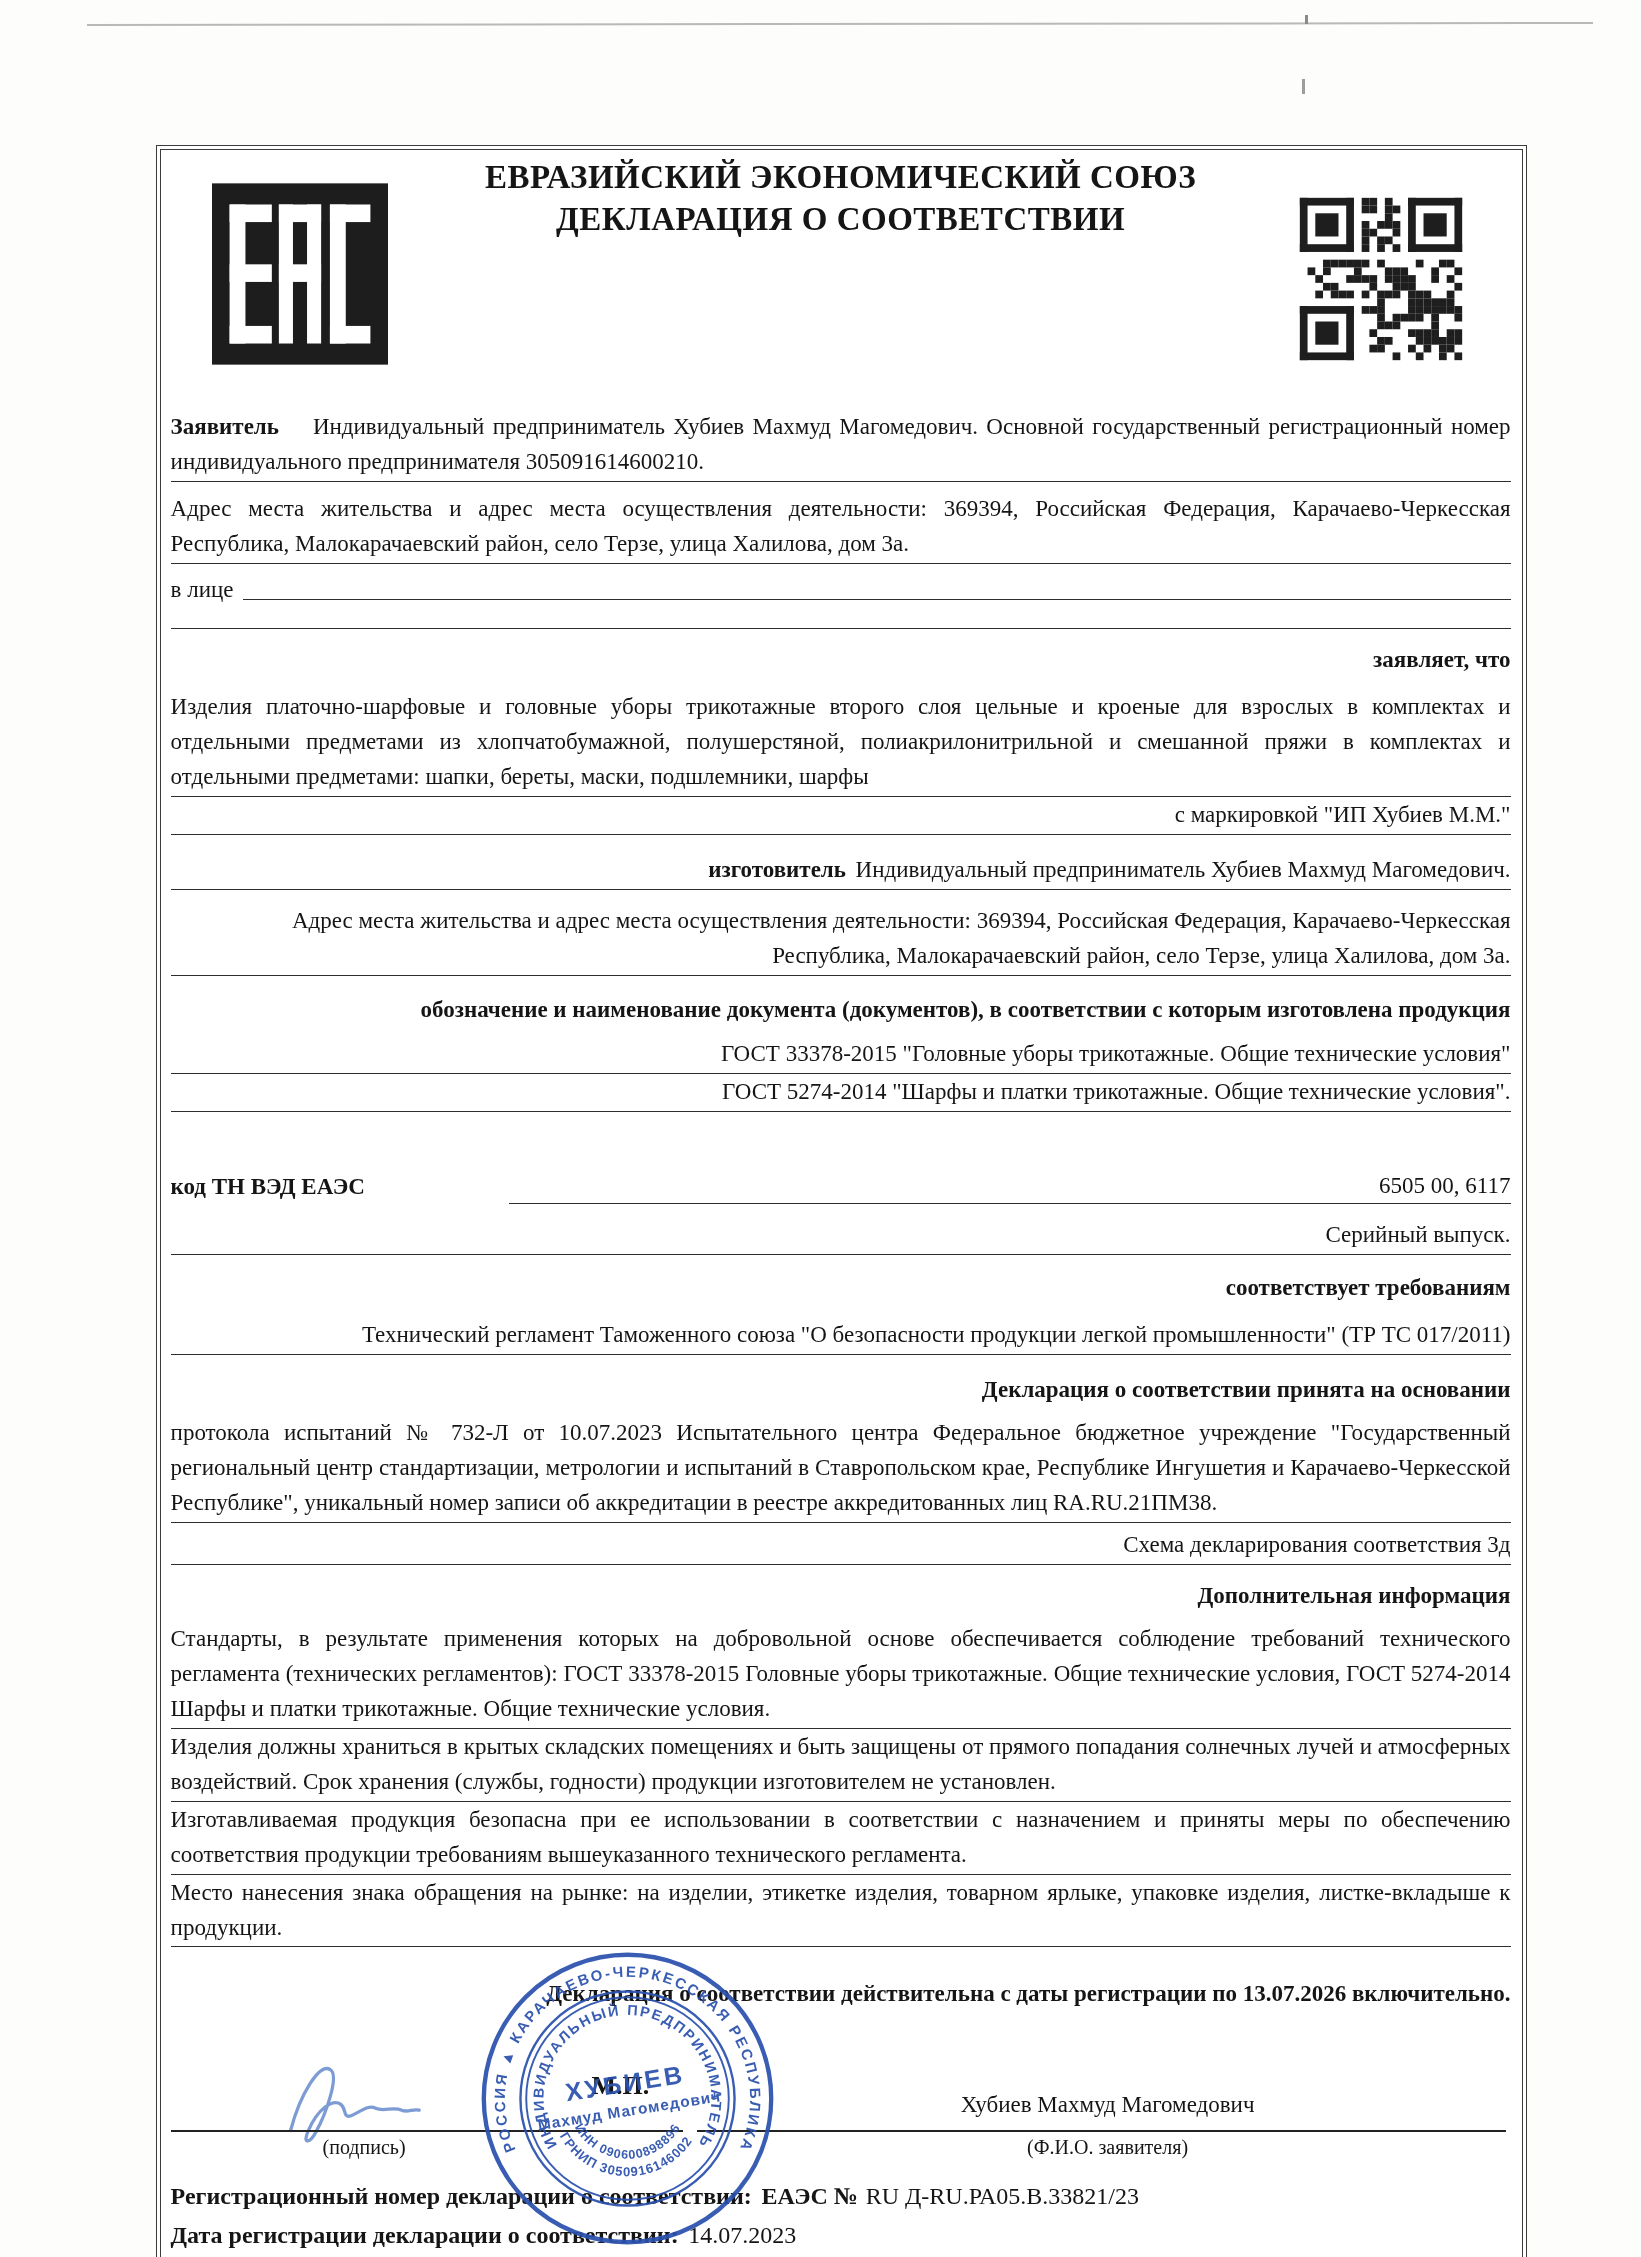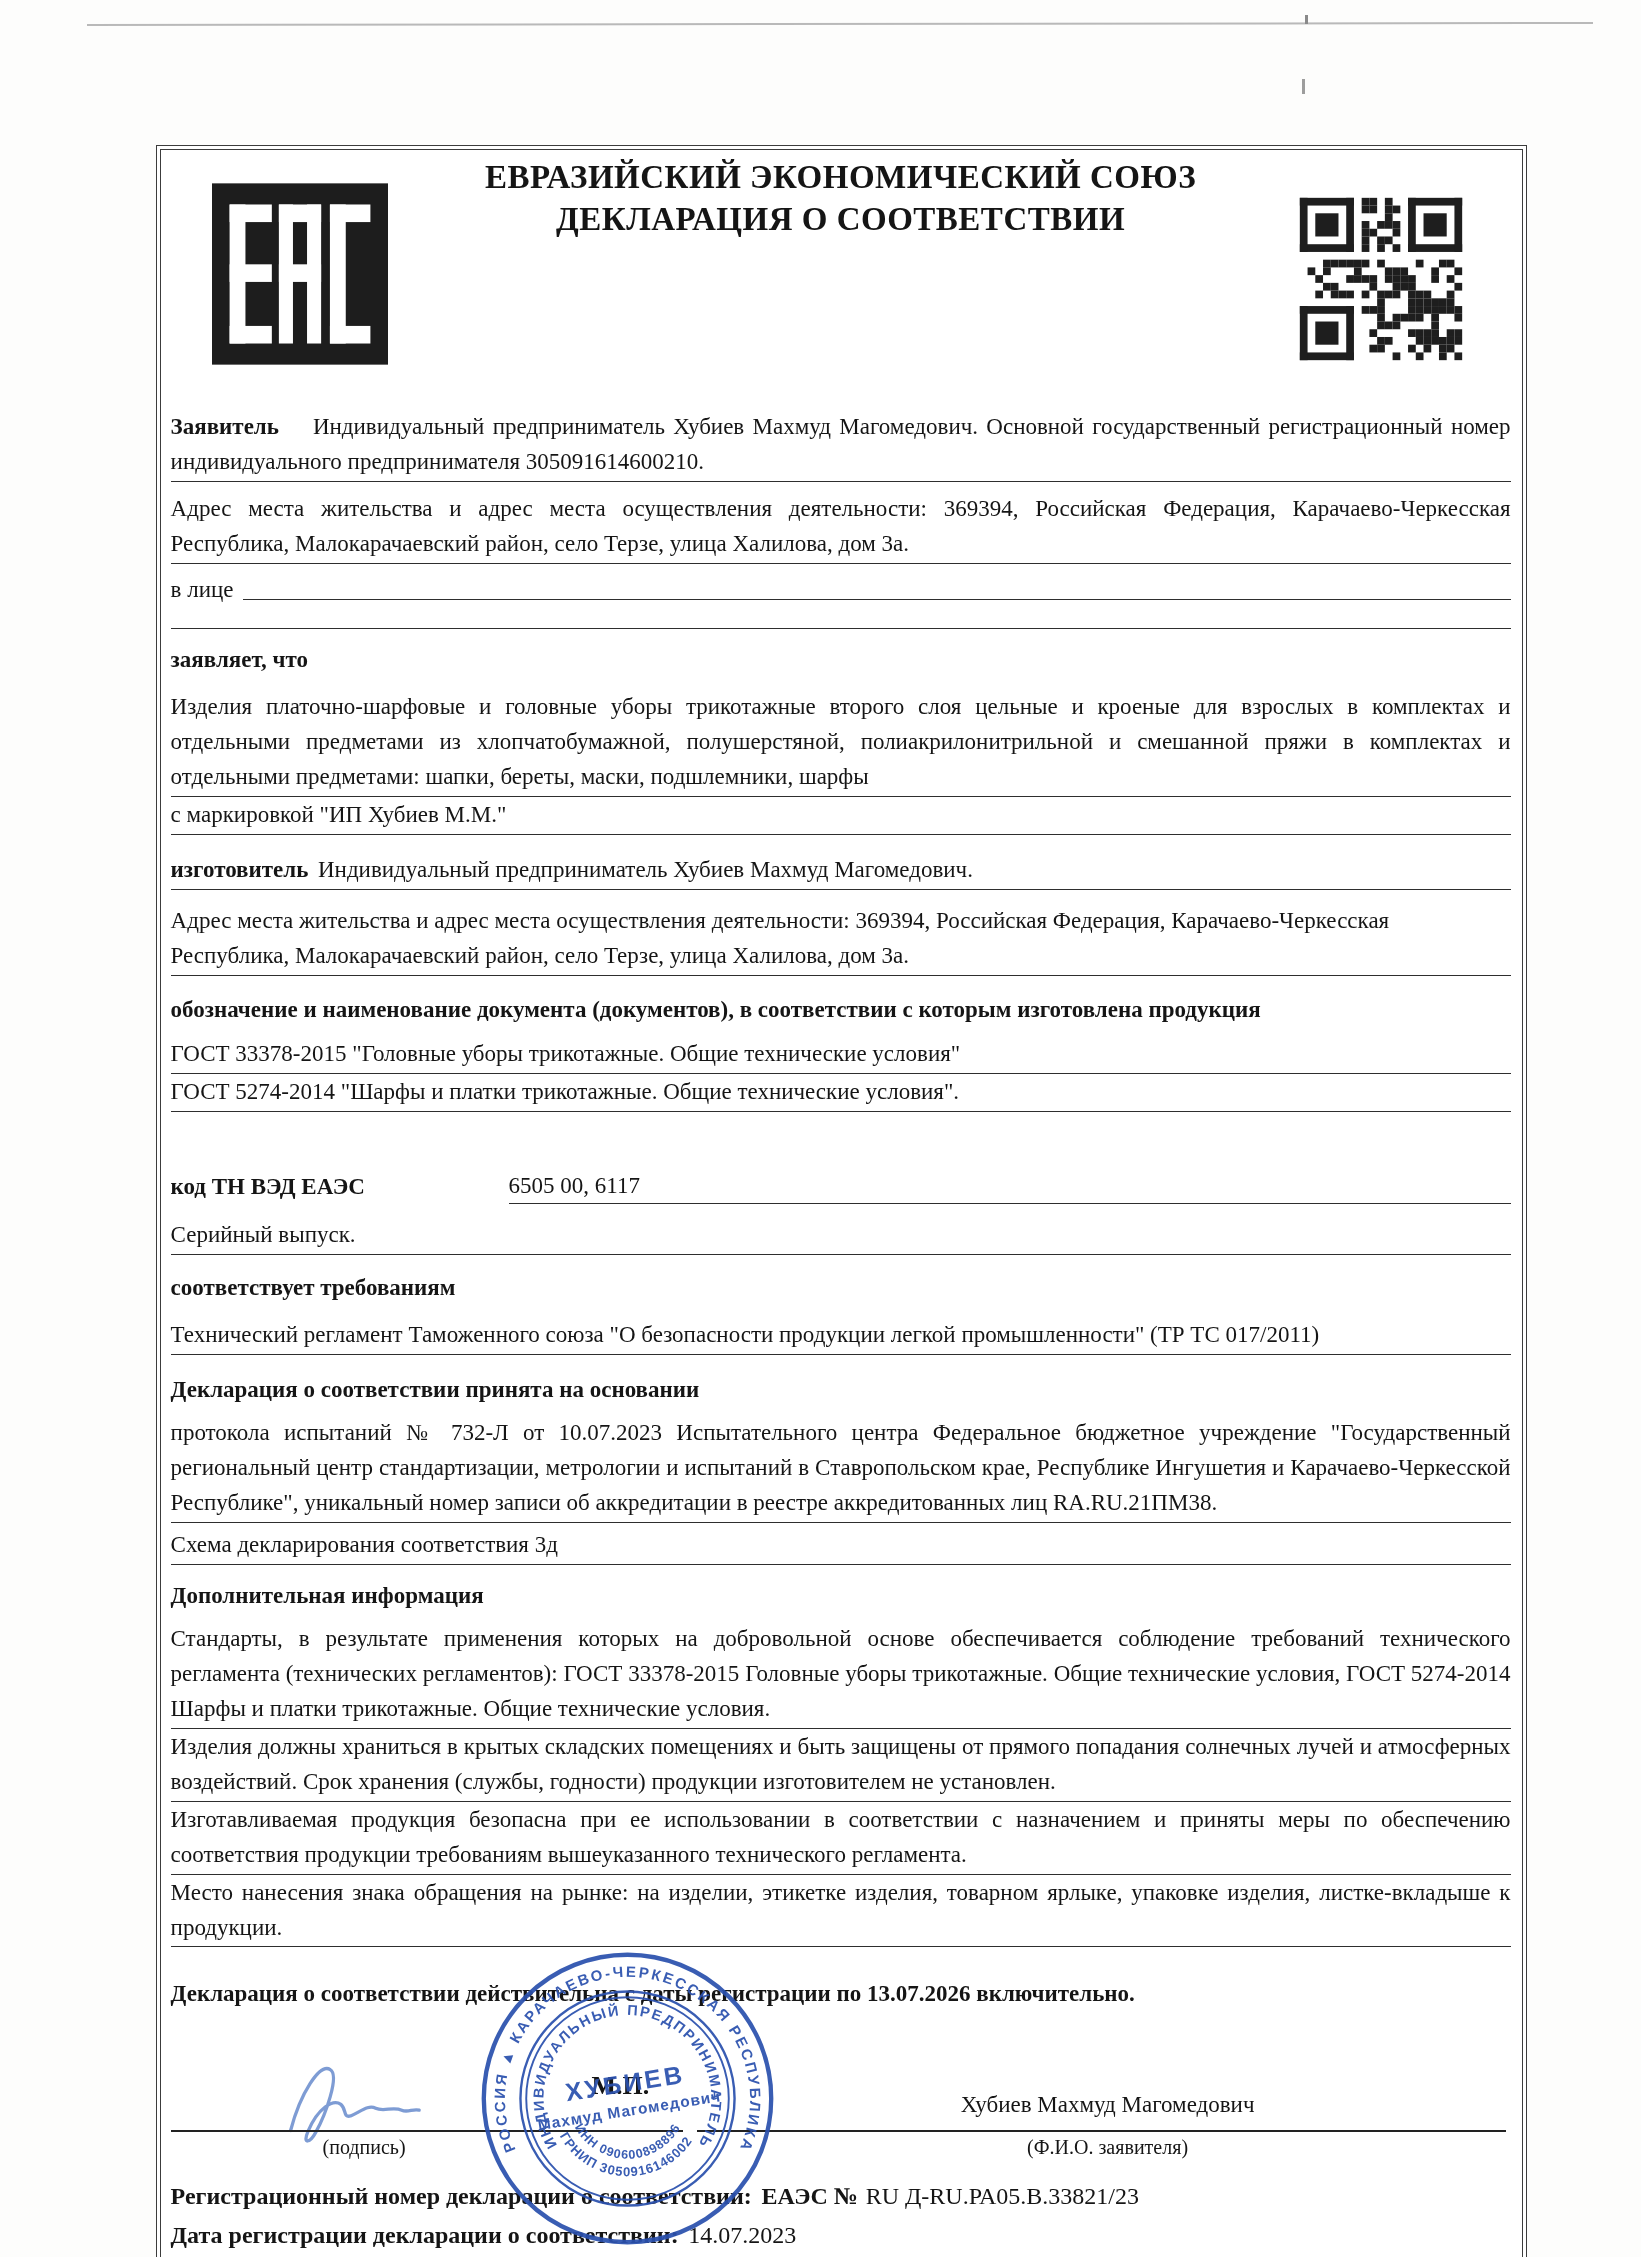--- a/index.html
+++ b/index.html
@@ -20,21 +20,21 @@
 
   
   .doc-header{position:relative;height:253px;}
   .title{ text-align:center;font-weight:bold;font-size:33px;line-height:42px;letter-spacing:0.5px;margin:1.9px 0 0 0;}
   .title2{text-align:center;font-weight:bold;font-size:33px;line-height:42px;letter-spacing:0.5px;margin:0;}
   .eac-logo{position:absolute;left:41px;top:27px;}
   .qr{position:absolute;right:44px;top:37px;}
 
   
   .row{margin:0;font-size:23px;line-height:35px;text-align:justify;}
-  .left{text-align:left;}
+  .left{text-align:right;}
   .b{font-weight:bold;}
   .u{border-bottom:1.9px solid #2e2e2e;padding-bottom:1.9px;}
   .lbl{font-weight:bold;margin-right:34px;}
   .lbl2{font-weight:bold;margin-right:9.7px;}
   .inline-row{display:flex;align-items:flex-end;}
   .fill-line{flex:1;border-bottom:1.9px solid #2e2e2e;margin:0 0 6.8px 9.7px;}
   .spacer-line{height:21px;border-bottom:1.9px solid #2e2e2e;}
   .tnved-row{display:flex;align-items:flex-end;gap:48px;}
   .tnved-label{font-weight:bold;width:290px;flex:0 0 auto;}
   .tnved-value{flex:1;border-bottom:1.9px solid #2e2e2e;padding-bottom:0;margin-top:40px;}

